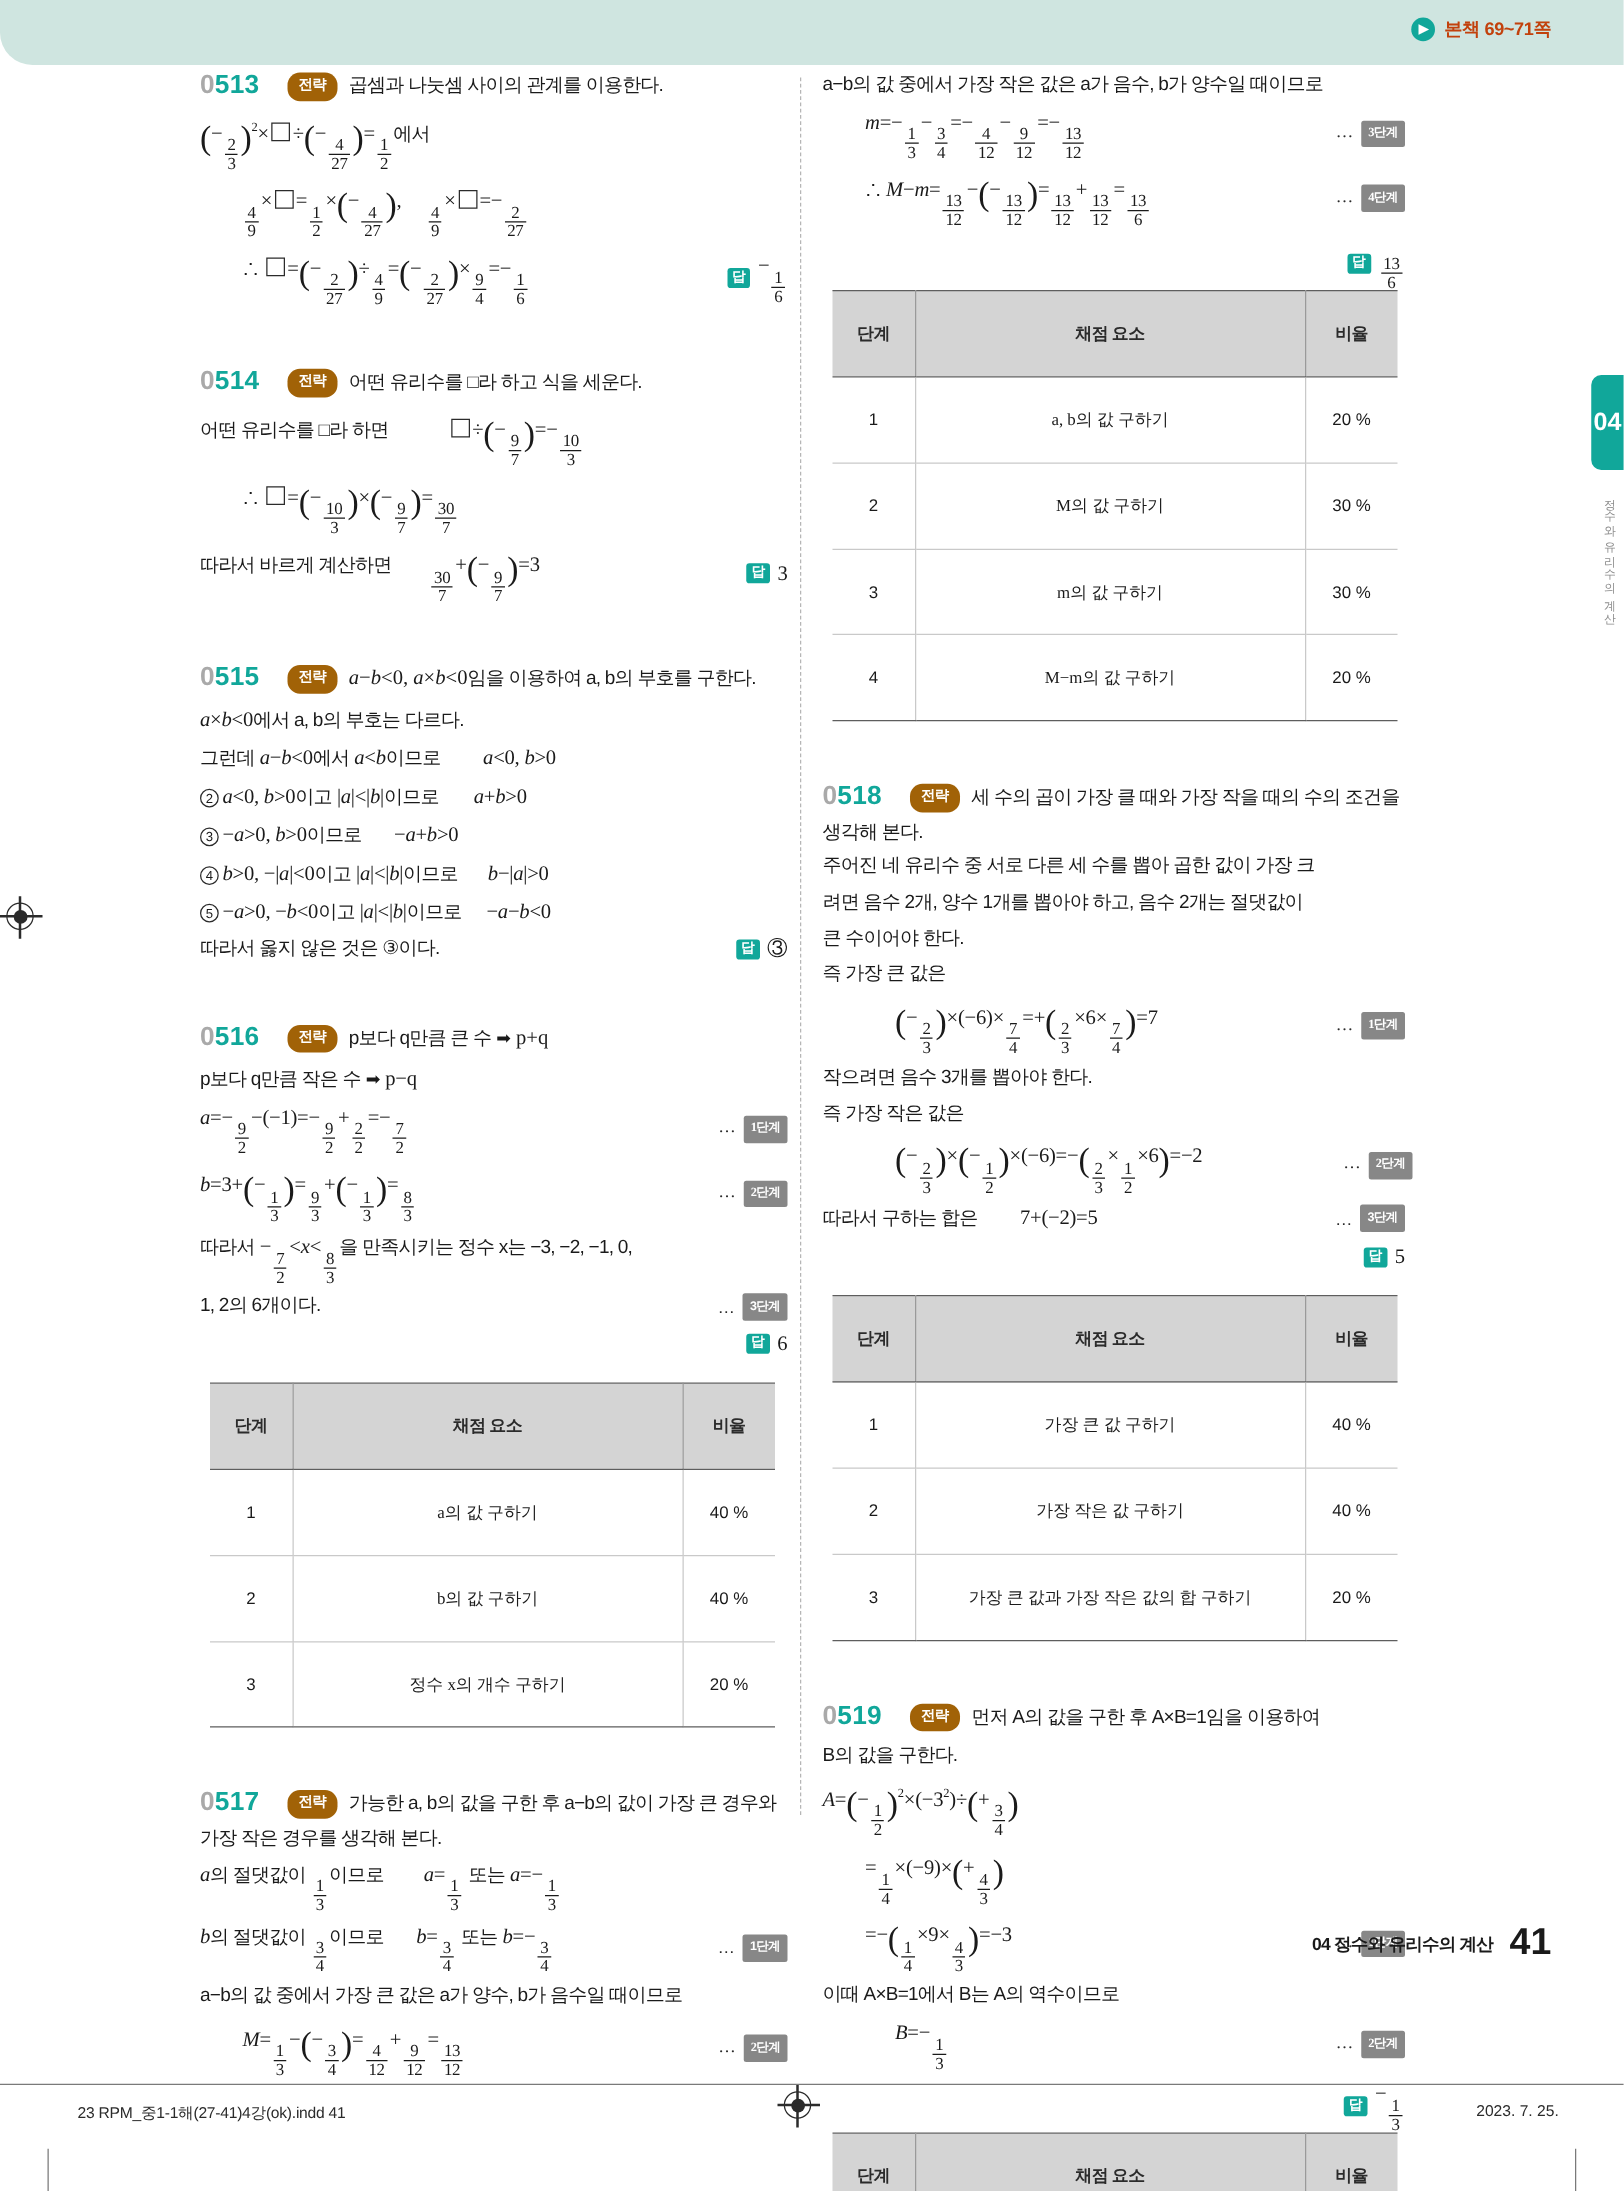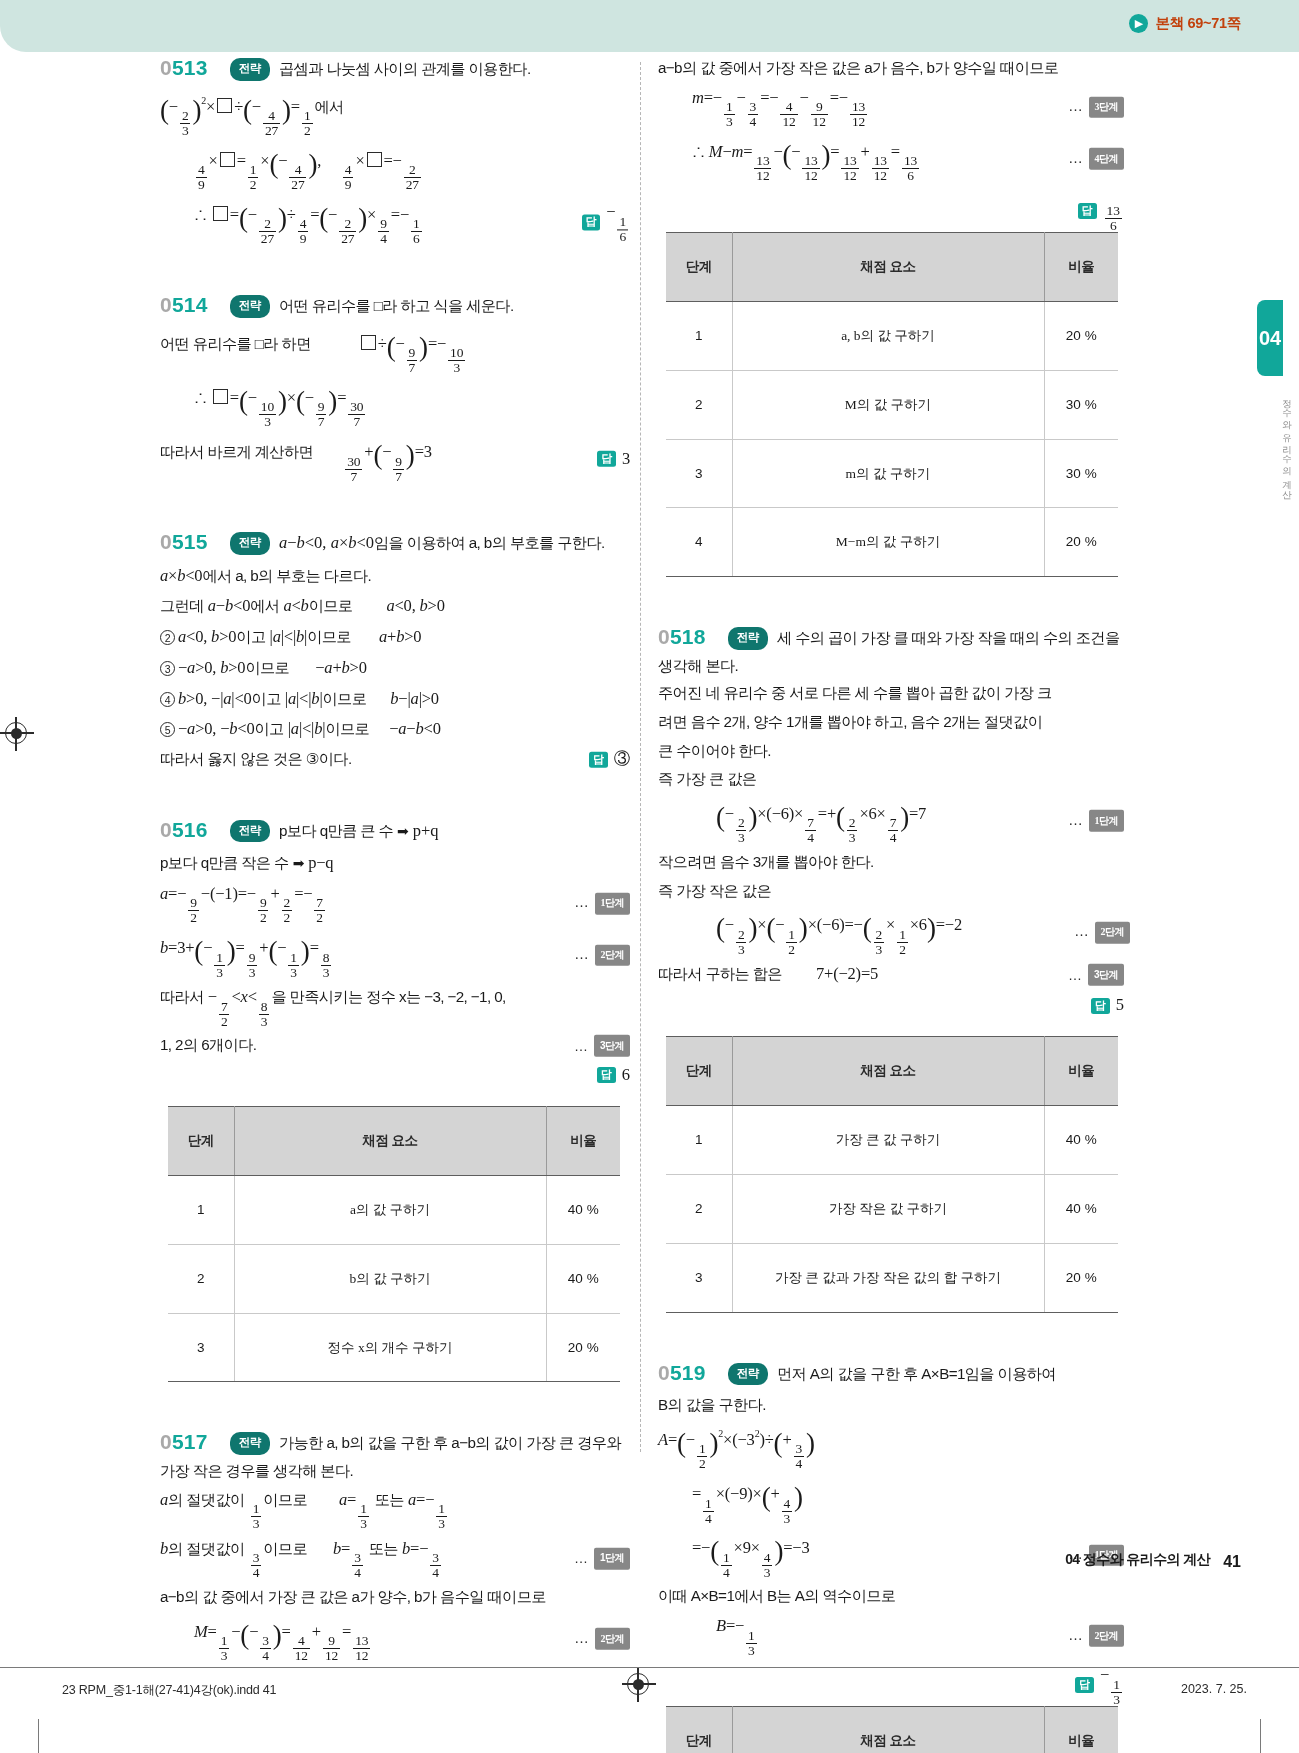--- a/index.html
+++ b/index.html
@@ -27,21 +27,21 @@
   .band-arrow {
     width: 19px; height: 19px; border-radius: 50%;
     background: #11a79a; color: #fff;
     font-size: 11px; line-height: 19px; text-align: center;
     font-weight: bold;
   }
   .band-text { font-size: 14.5px; color: #c2410c; font-weight: bold; letter-spacing: -0.3px; }
 
   
   .edge-tab {
-    position: absolute; right: 16px; top: 300px;
+    position: absolute; right: 0; top: 300px;
     width: 26px; height: 76px;
     background: #11a79a;
     border-top-left-radius: 8px; border-bottom-left-radius: 8px;
   }
   .edge-tab span {
     color: #fff; font-size: 20px; font-weight: bold;
     display: block; text-align: center; line-height: 76px;
   }
   .edge-label {
     position: absolute; right: 6px; top: 392px;
@@ -89,21 +89,21 @@
     line-height: 1.55;
   }
   .prob-no {
     font-size: 21px; font-weight: bold; color: #11a79a;
     letter-spacing: 0.2px; margin-right: 18px;
     vertical-align: -1px;
   }
   .prob-no .zero { color: #a9a9a9; }
   .tag-strategy {
     display: inline-block;
-    background: #0f766e; color: #fff;
+    background: #a16207; color: #fff;
     font-size: 11.5px; font-weight: bold;
     padding: 2px 9px 3px; border-radius: 10px;
     letter-spacing: -0.5px;
     margin-right: 5px;
     vertical-align: 2px;
   }
   .prob-strategy { font-size: 15.2px; letter-spacing: -0.4px; }
 
   
   .line { position: relative; margin: 4px 0; letter-spacing: -0.2px; }
@@ -198,21 +198,21 @@
   table.grade thead th.c-step { border-right: 1px solid #9a9a9a; }
   table.grade tbody td.c-elem { border-right: 1px solid #c9c9c9; }
   table.grade thead th.c-elem { border-right: 1px solid #9a9a9a; }
 
   
   .page-footer {
     position: absolute; right: 58px; bottom: 182px;
     font-size: 15px; white-space: nowrap;
   }
   .pf-chapter { font-weight: bold; letter-spacing: -0.6px; font-size: 14px; }
-  .pf-num { font-size: 16px; font-weight: bold; margin-left: 9px; vertical-align: -3px; }
+  .pf-num { font-size: 30px; font-weight: bold; margin-left: 9px; vertical-align: -3px; }
 
   .print-bar {
     position: absolute; left: 0; bottom: 0;
     width: 1299px; height: 86px;
     border-top: 1.1px solid #7a7a7a;
   }
   .print-left {
     position: absolute; left: 62px; top: 14px;
     font-size: 12.5px; color: #2b2b2b; letter-spacing: -0.2px;
   }

